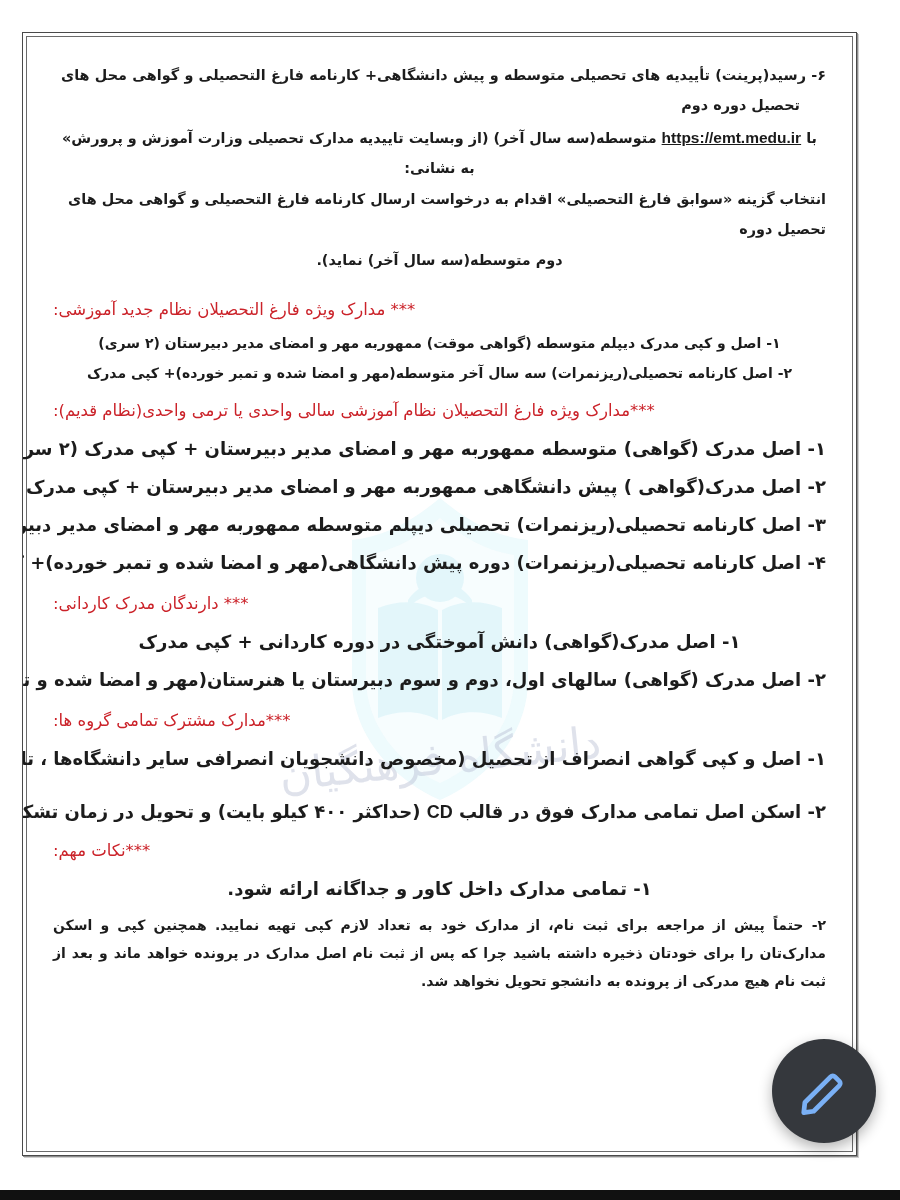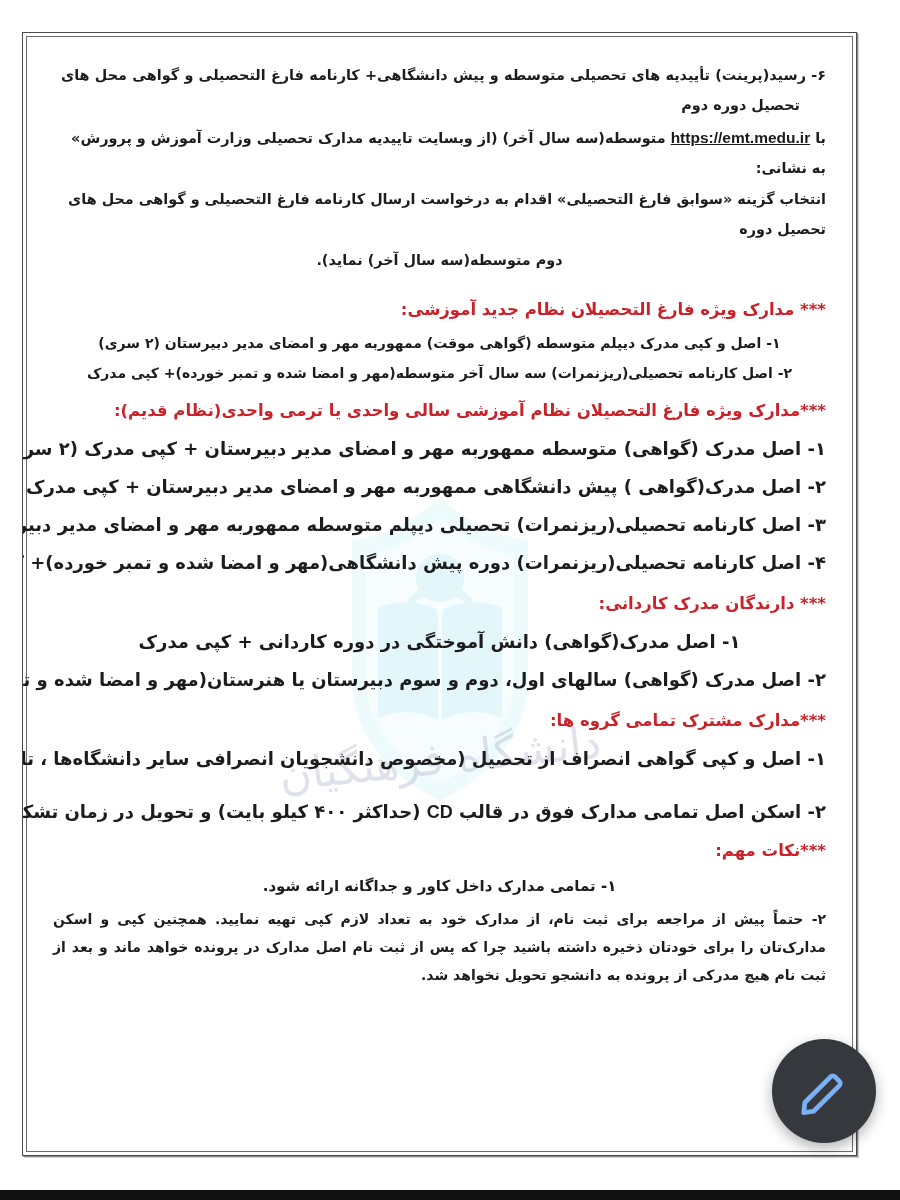--- a/index.html
+++ b/index.html
@@ -101,40 +101,40 @@
     font-weight: bold;
     font-size: 15.5px;
     direction: ltr;
     unicode-bidi: embed;
     display: inline-block;
   }
 
   .heading-red {
     color: #cb2229;
     font-size: 16.5px;
-    font-weight: bold;
-    text-align: right;
+    font-weight: normal;
+    text-align: left;
     margin: 12px 0 7px 0;
     line-height: 1.5;
   }
   .heading-red.tight { margin-top: 9px; }
 
   .list-line {
     font-size: 14px;
     line-height: 1.95;
     color: #1c1c1c;
     font-weight: bold;
     margin: 0 0 3px 0;
     text-align: center;
     white-space: nowrap;
   }
   .list-line.wide { font-size: 18px; }
 
   .note-line {
-    font-size: 15px;
+    font-size: 18px;
     line-height: 2.0;
     color: #1c1c1c;
     font-weight: bold;
     margin: 0 0 4px 0;
   }
   .note-line.centered { text-align: center; }
   .note-block {
     font-size: 14px;
     line-height: 2.0;
     color: #1c1c1c;
@@ -211,21 +211,21 @@
       <div class="wm-text">دانشگاه فرهنگیان</div>
     </div>
 
     <div id="doc-body">
 
       <div>
         <p class="para para-indent">
           <span>۶-</span>
           <span>رسید(پرینت) تأییدیه های تحصیلی متوسطه و پیش دانشگاهی+ کارنامه فارغ التحصیلی و گواهی محل های تحصیل دوره دوم</span>
         </p>
-        <p class="para" style="text-align:right;">
+        <p class="para" style="text-align:center;">
           <span>با</span>
           <a class="doc-link" href="#">https://emt.medu.ir</a>
           <span>متوسطه(سه سال آخر) (از وبسایت تاییدیه مدارک تحصیلی وزارت آموزش و پرورش» به نشانی:</span>
         </p>
         <p class="para" style="text-align:right;">انتخاب گزینه «سوابق فارغ التحصیلی» اقدام به درخواست ارسال کارنامه فارغ التحصیلی و گواهی محل های تحصیل دوره</p>
         <p class="para" style="text-align:center;">دوم متوسطه(سه سال آخر) نماید).</p>
       </div>
 
       <div class="spacer-sm"></div>
 

